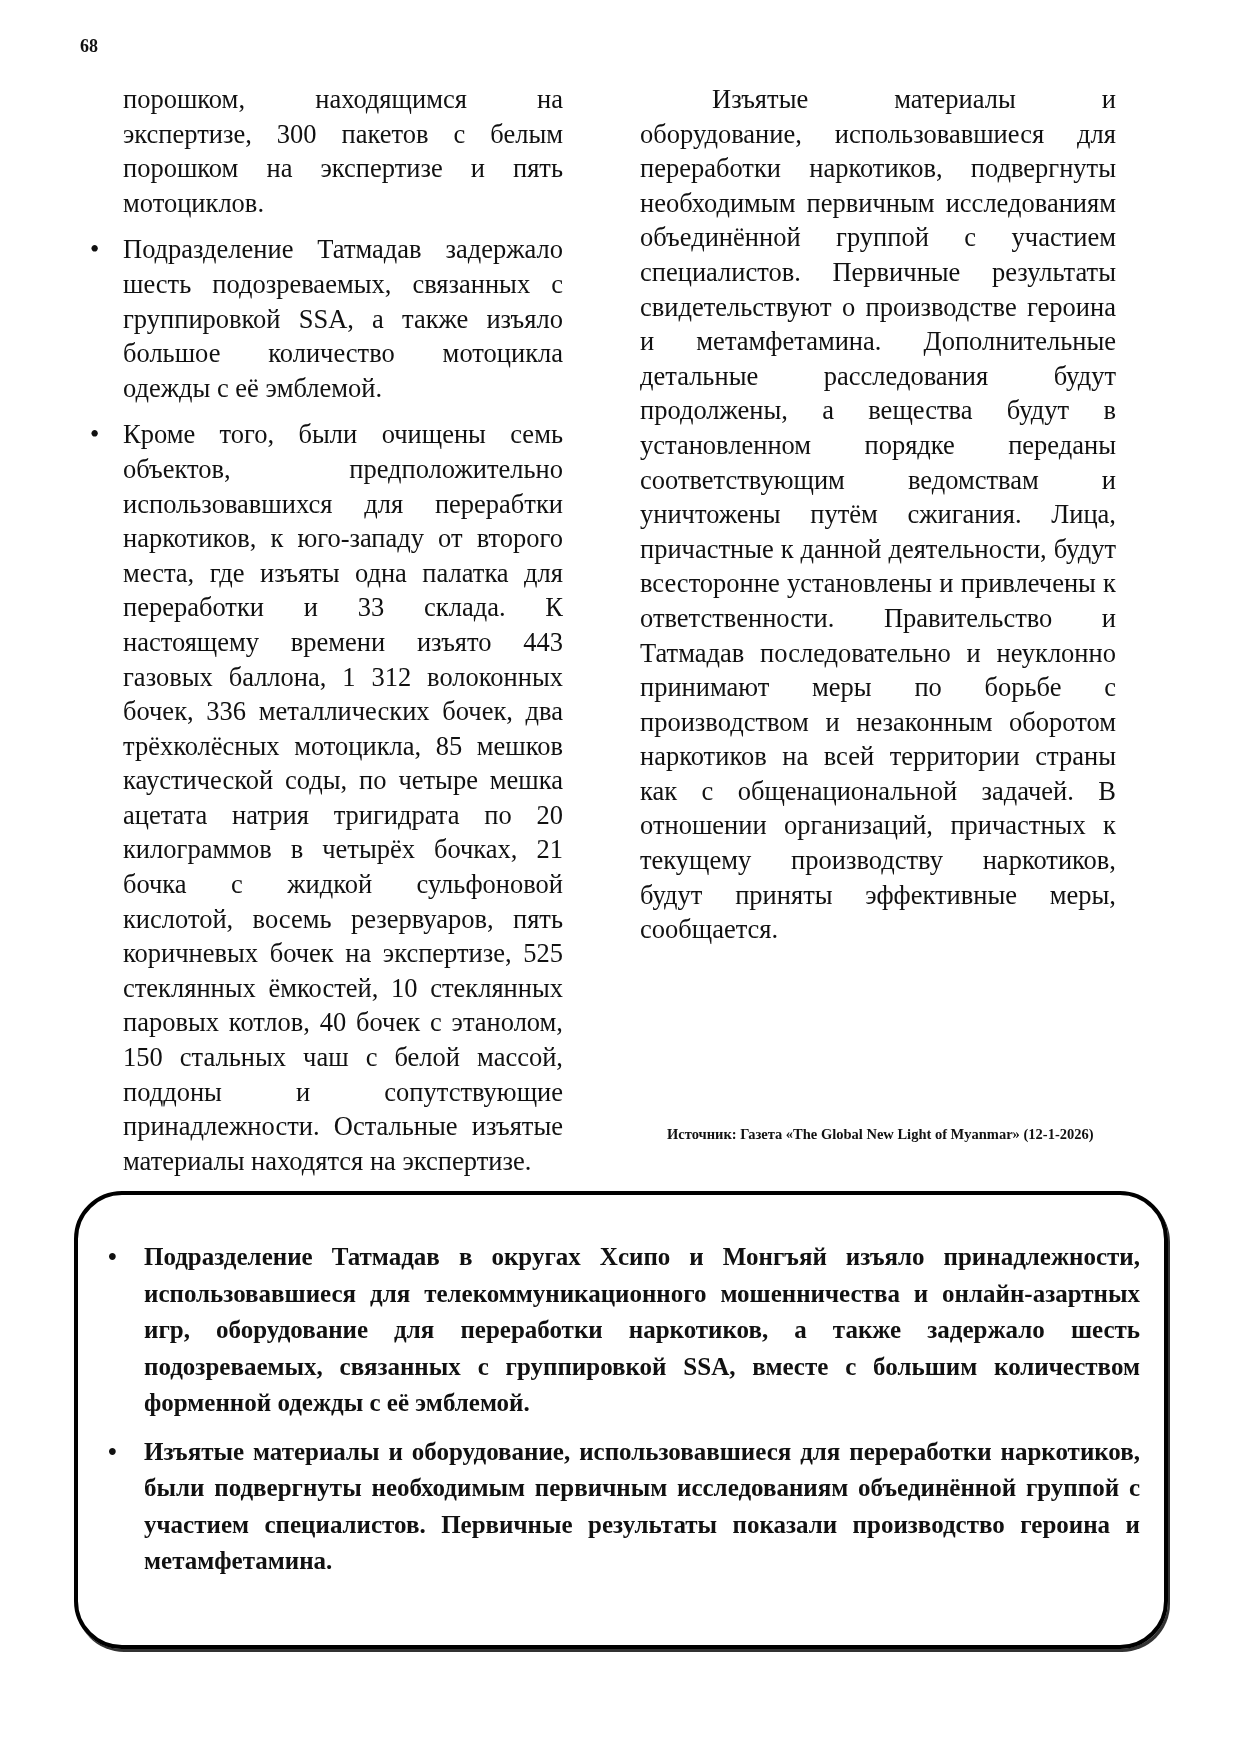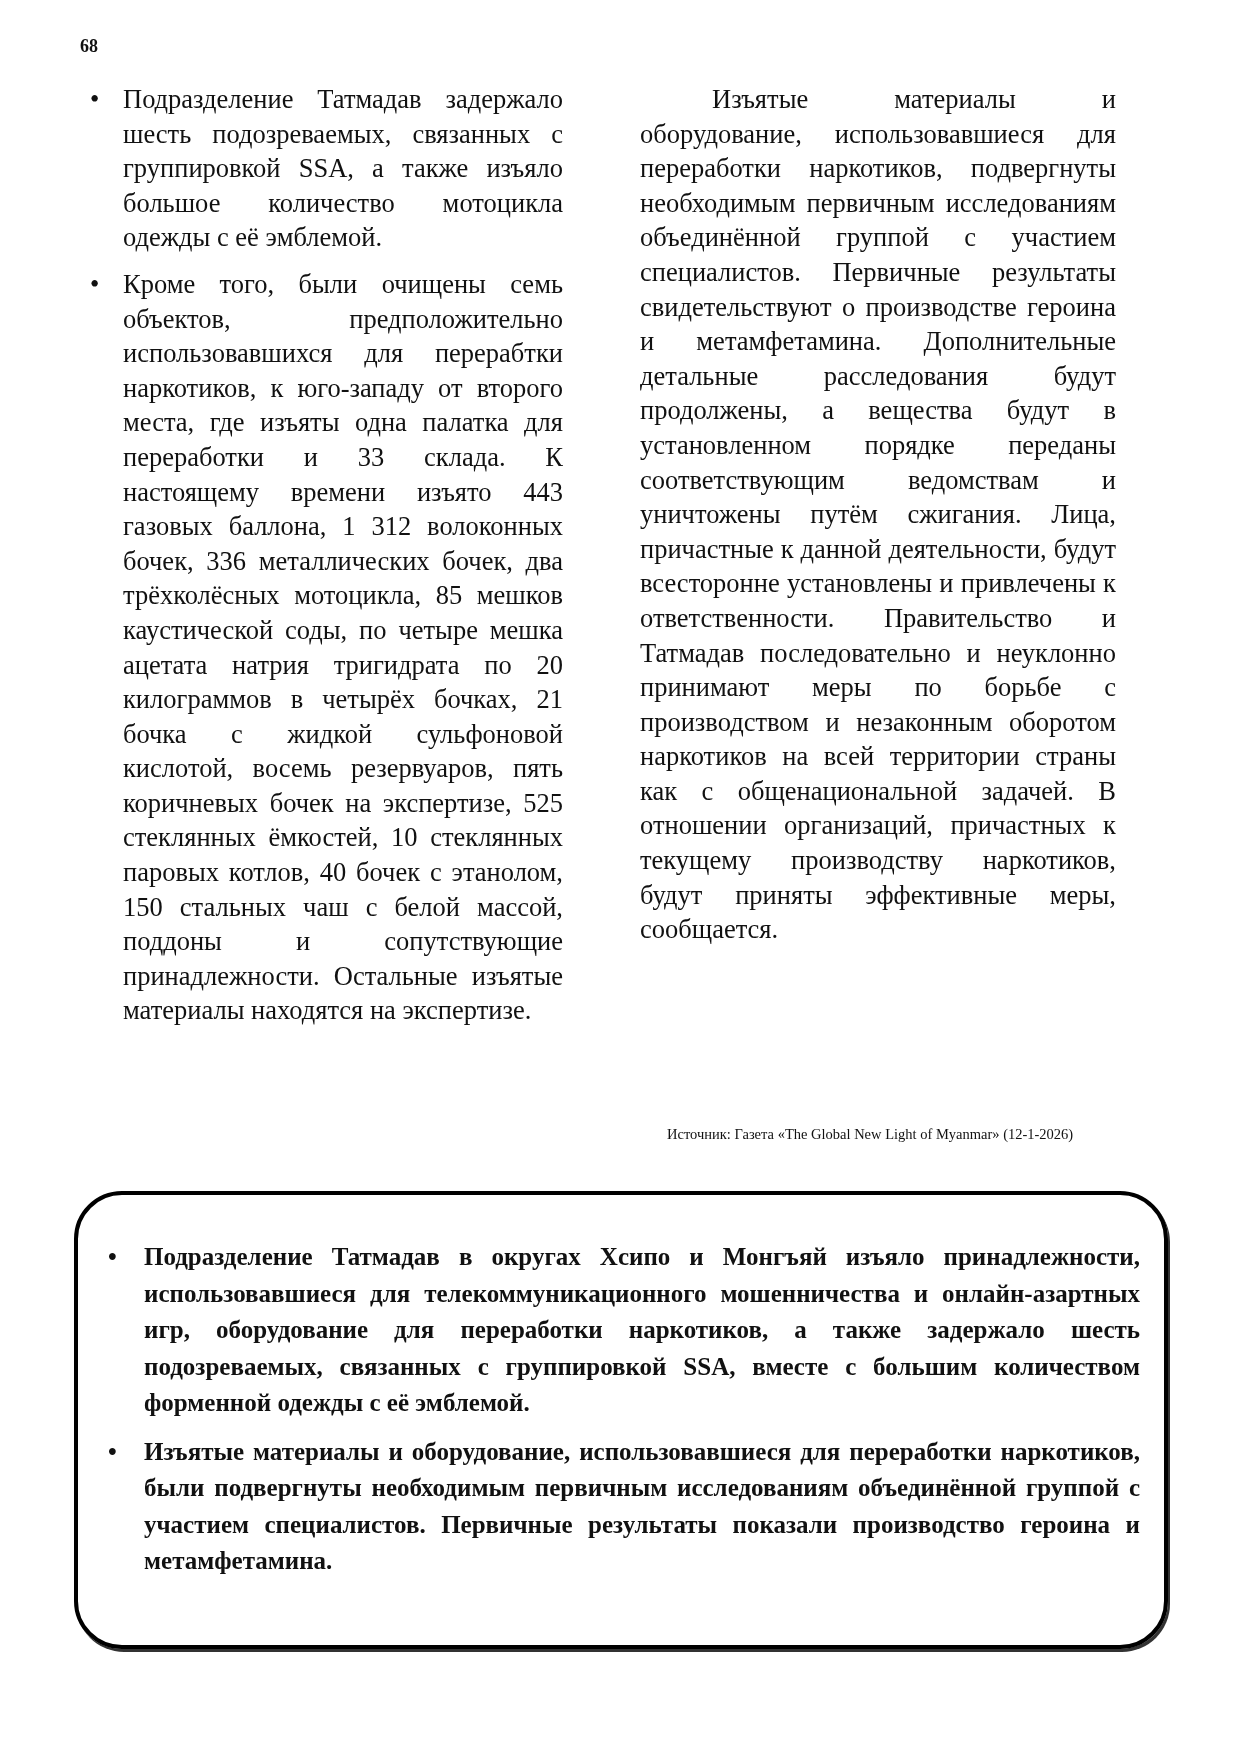--- a/index.html
+++ b/index.html
@@ -8,32 +8,33 @@
   .page-num { position: absolute; left: 80px; top: 36px; font-weight: bold; font-size: 18px; }
   .col { position: absolute; font-size: 26.5px; line-height: 34.6px; text-align: justify; }
   .col-left { left: 92px; top: 82px; width: 471px; }
   .col-right { left: 640px; top: 82px; width: 476px; }
   .para { margin: 0 0 12px 0; }
   .cont { margin-left: 31px; }
   ul.bul { list-style: none; margin: 0; padding: 0; }
   ul.bul li { position: relative; padding-left: 31px; margin-bottom: 12px; }
   ul.bul li .dot { position: absolute; left: -2px; top: 0; }
   .indent { text-indent: 72px; }
-  .source { position: absolute; left: 667px; top: 1126px; width: 480px; font-weight: normal; font-size: 14.5px; white-space: nowrap; }
+  .source { position: absolute; left: 667px; top: 1126px; width: 480px; font-weight: bold; font-size: 14.5px; white-space: nowrap; }
   .box { position: absolute; left: 74px; top: 1191px; width: 1094px; height: 458px;
          border: 4px solid #000; border-radius: 48px; box-sizing: border-box; box-shadow: 2px 3px 0 #333; }
   .box-content { position: absolute; left: 32px; top: 44px; right: 24px; font-weight: bold; font-size: 25px; line-height: 36.5px; text-align: justify; }
   .box-content ul.bul li { padding-left: 34px; margin-bottom: 12px; }
 </style>
 </head>
 <body>
 
 <div class="page-num">68</div>
 
 <div class="col col-left">
+  <p class="para cont">порошком, находящимся на экспертизе, 300 пакетов с белым порошком на экспертизе и пять мотоциклов.</p>
   <ul class="bul">
     <li>
       <span class="dot">•</span>
       <span>Подразделение Татмадав задержало шесть подозреваемых, связанных с группировкой SSA, а также изъяло большое количество мотоцикла одежды с её эмблемой.</span>
     </li>
     <li>
       <span class="dot">•</span>
       <span>Кроме того, были очищены семь объектов, предположительно использовавшихся для перерабтки наркотиков, к юго-западу от второго места, где изъяты одна палатка для переработки и 33 склада. К настоящему времени изъято 443 газовых баллона, 1 312 волоконных бочек, 336 металлических бочек, два трёхколёсных мотоцикла, 85 мешков каустической соды, по четыре мешка ацетата натрия тригидрата по 20 килограммов в четырёх бочках, 21 бочка с жидкой сульфоновой кислотой, восемь резервуаров, пять коричневых бочек на экспертизе, 525 стеклянных ёмкостей, 10 стеклянных паровых котлов, 40 бочек с этанолом, 150 стальных чаш с белой массой, поддоны и сопутствующие принадлежности. Остальные изъятые материалы находятся на экспертизе.</span>
     </li>
   </ul>

